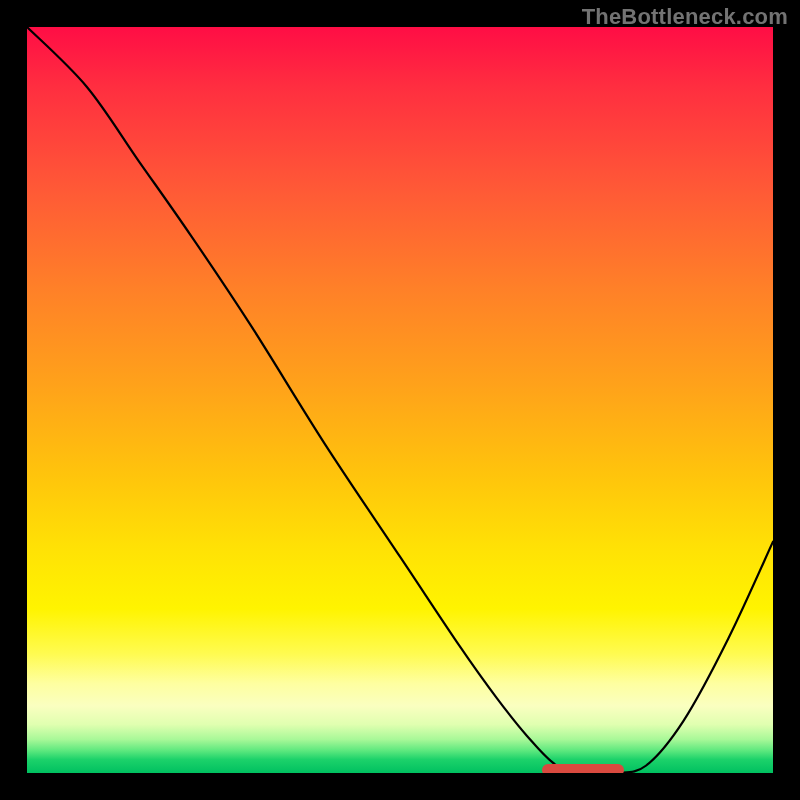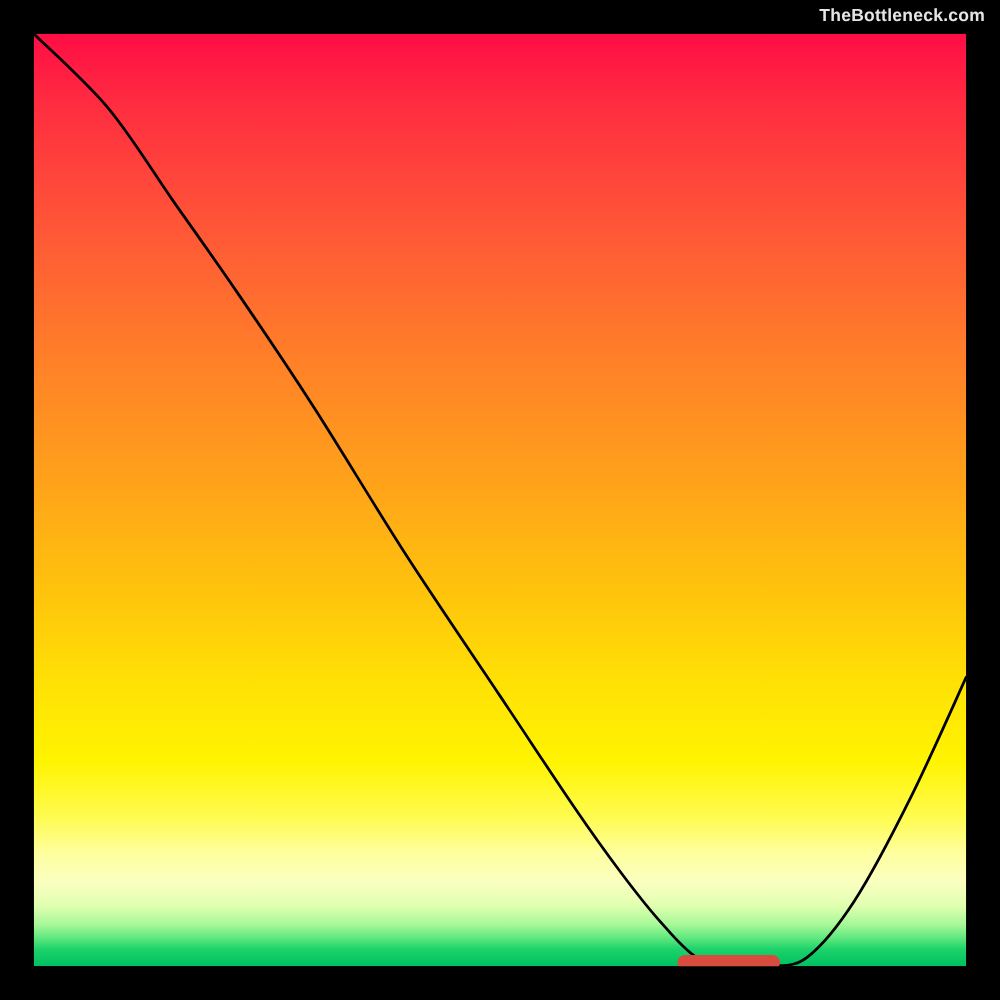--- a/index.html
+++ b/index.html
@@ -8,23 +8,23 @@
     position: relative;
     width: 800px;
     height: 800px;
     background: #000;
   }
   .watermark {
     position: absolute;
     top: 4px;
     right: 12px;
     font-family: Arial, sans-serif;
-    font-size: 14px;
+    font-size: 22px;
     font-weight: bold;
-    color: #e5e5e5;
+    color: #737373;
     letter-spacing: 0.2px;
     z-index: 10;
   }
   .plot-area {
     position: absolute;
     left: 27px;
     top: 27px;
     width: 746px;
     height: 746px;
     overflow: hidden;

